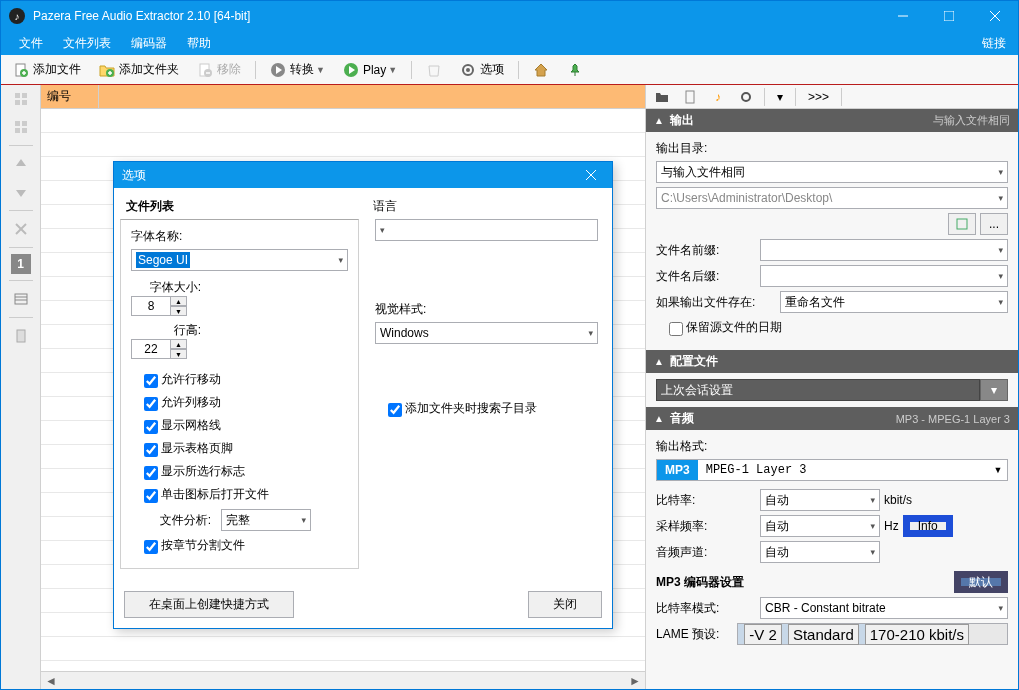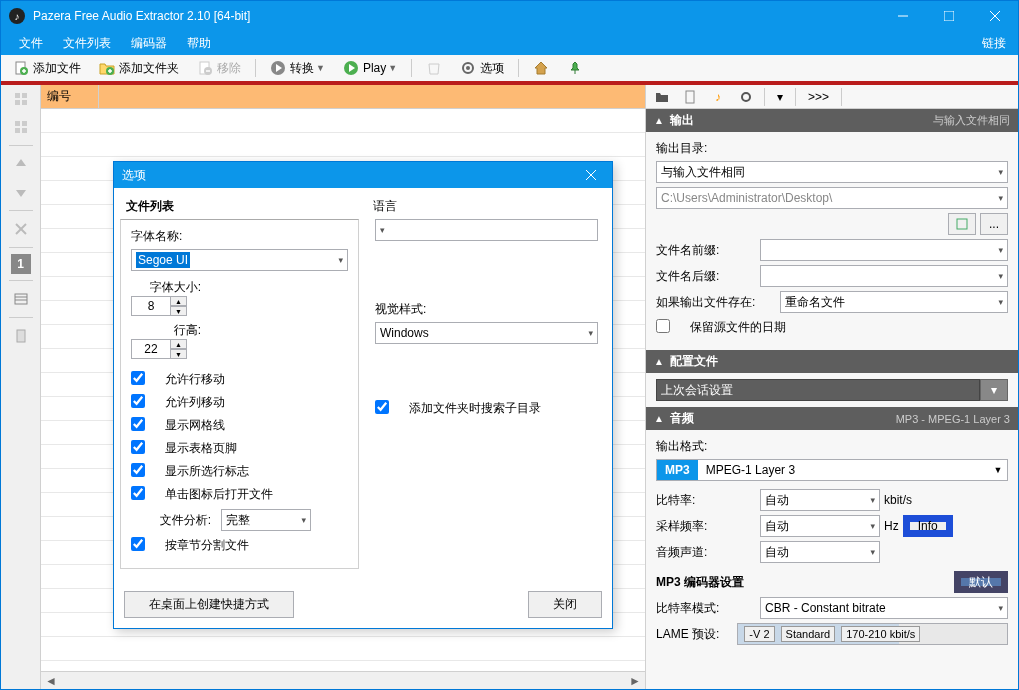--- a/index.html
+++ b/index.html
@@ -13,21 +13,21 @@
 .title-bar .win-btn { width: 46px; height: 30px; display: flex; align-items: center; justify-content: center; cursor: pointer; }
 .title-bar .win-btn svg { stroke: #fff; fill: none; }
 
 
 .menu-bar { background: #0c96ea; height: 24px; display: flex; align-items: center; color: #fff; padding-left: 8px; }
 .menu-bar .menu-item { padding: 0 10px; cursor: pointer; height: 100%; display: flex; align-items: center; }
 .menu-bar .spacer { flex: 1; }
 .menu-bar .link-text { padding-right: 12px; }
 
 
-.toolbar { background: #f7f7f7; height: 30px; display: flex; align-items: center; padding: 0 6px; border-bottom: 4px solid #b91c1c; gap: 6px; }
+.toolbar { background: #f7f7f7; height: 30px; display: flex; align-items: center; padding: 0 6px; border-bottom: 1px solid #b91c1c; gap: 6px; }
 .tb-btn { display: flex; align-items: center; gap: 4px; padding: 2px 6px; cursor: pointer; border-radius: 2px; }
 .tb-btn .ico { width: 16px; height: 16px; display: inline-flex; align-items: center; justify-content: center; }
 .tb-sep { width: 1px; height: 18px; background: #ccc; margin: 0 2px; }
 .tb-drop { font-size: 9px; color: #666; margin-left: -2px; }
 .disabled { color: #aaa; }
 
 
 .main { display: flex; height: 604px; }
 .left-gutter { width: 40px; background: #f0f0f0; border-right: 1px solid #d0d0d0; display: flex; flex-direction: column; align-items: center; padding-top: 2px; gap: 4px; }
 .gutter-item { width: 30px; height: 24px; display: flex; align-items: center; justify-content: center; color: #888; cursor: pointer; }
@@ -56,30 +56,30 @@
 .section-hdr { background: #5e5e5e; color: #fff; padding: 3px 8px; display: flex; align-items: center; gap: 6px; font-weight: bold; }
 .section-hdr .arrow { font-size: 10px; }
 .section-hdr .sub { flex: 1; text-align: right; font-weight: normal; color: #ccc; font-size: 11px; }
 .section-body { padding: 8px 10px; background: #f7f7f7; }
 .field-row { display: flex; align-items: center; margin: 4px 0; gap: 4px; }
 .field-label { width: 100px; text-align: left; padding-right: 6px; }
 .field-sel { flex: 1; height: 22px; border: 1px solid #abadb3; background: #fff; padding: 0 4px; display: flex; align-items: center; justify-content: space-between; cursor: pointer; }
 .field-sel .arrow { font-size: 9px; color: #555; }
 .pill-btn { width: 28px; height: 22px; border: 1px solid #abadb3; background: #f0f0f0; display: flex; align-items: center; justify-content: center; cursor: pointer; }
 .btn-txt { height: 22px; padding: 0 8px; border: 7px solid #1d4ed8; background: #f0f0f0; display: flex; align-items: center; cursor: pointer; }
-.checkbox-row { display: flex; align-items: flex-start; gap: 20px; margin: 6px 0; }
+.checkbox-row { display: flex; align-items: flex-end; gap: 3px; margin: 6px 13px; }
 .checkbox-row input { width: 14px; height: 14px; }
 
 .format-pill { display: flex; border: 1px solid #abadb3; background: #fff; height: 22px; }
 .format-pill .code { background: #0c96ea; color: #fff; padding: 0 8px; display: flex; align-items: center; font-weight: bold; }
-.format-pill .txt { flex: 1; padding: 0 8px; display: flex; align-items: center; }
+.format-pill .txt { flex: 1; padding: 0 8px; display: flex; align-items: center; font-family: Liberation Mono, monospace; }
 .format-pill .arrow { width: 18px; display: flex; align-items: center; justify-content: center; font-size: 9px; cursor: pointer; }
 
 .lame-bar { background: linear-gradient(to right, #c8d8e8 60%, #e8e8e8 60%); height: 22px; display: flex; align-items: center; padding: 0 6px; gap: 6px; border: 1px solid #abadb3; }
-.lame-bar .seg { background: #f0f0f0; border: 1px solid #999; padding: 1px 4px; font-size: 11px; }
+.lame-bar .seg { background: #f0f0f0; border: 1px solid #999; padding: 1px 4px; font-size: 15px; }
 
 
 .dialog { position: absolute; left: 112px; top: 160px; width: 500px; background: #fff; border: 1px solid #0078d7; box-shadow: 3px 3px 10px rgba(0,0,0,0.2); z-index: 100; }
 .dialog-title { background: #0c96ea; color: #fff; height: 26px; display: flex; align-items: center; padding: 0 8px; }
 .dialog-title .t { flex: 1; }
 .dialog-title .close { width: 26px; height: 26px; display: flex; align-items: center; justify-content: center; cursor: pointer; }
 .dialog-body { display: flex; padding: 6px; gap: 8px; }
 .dialog-col { flex: 1; }
 .group-title { font-weight: bold; padding: 4px 6px; }
 .group-box { border: 1px solid #d0d0d0; border-top: 1px solid #aaa; padding: 8px 10px; margin-bottom: 6px; }

